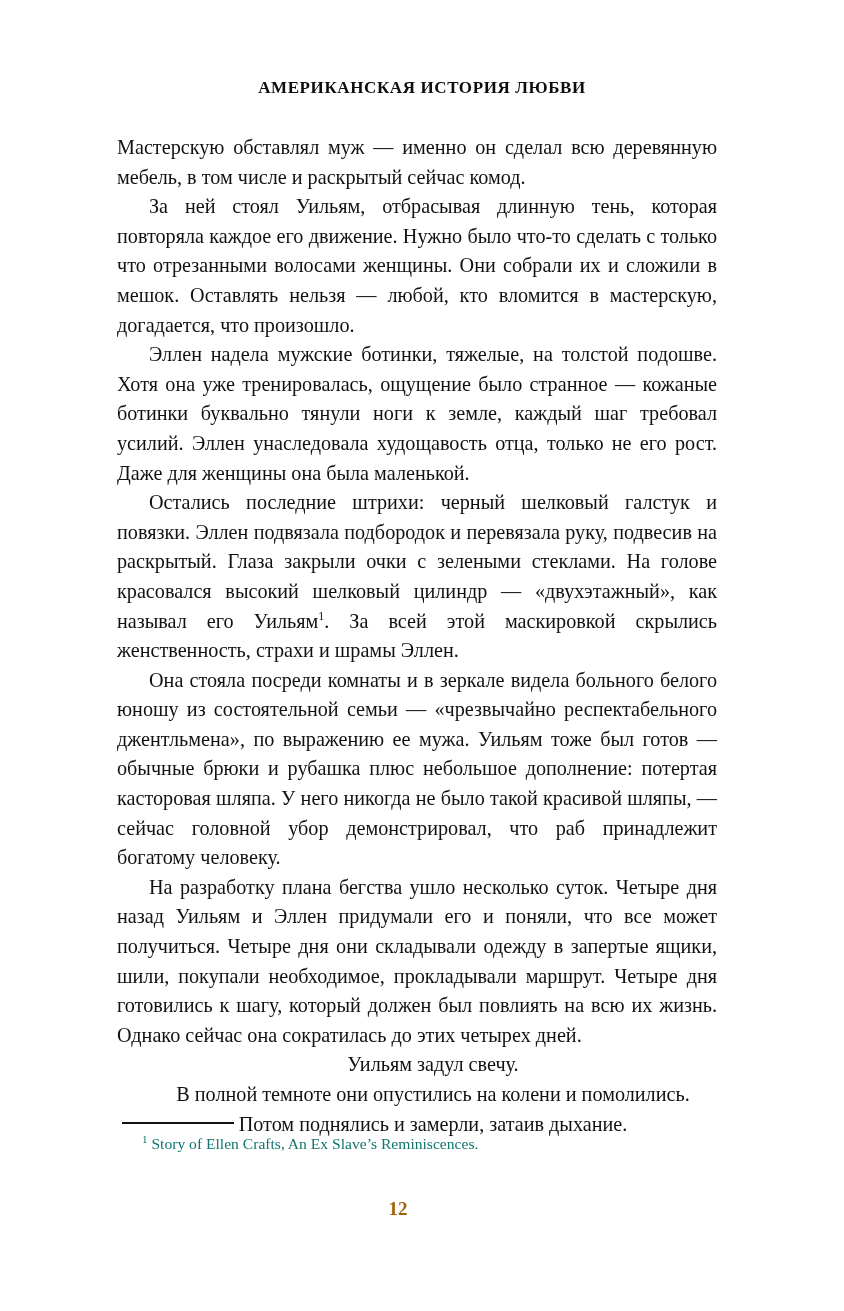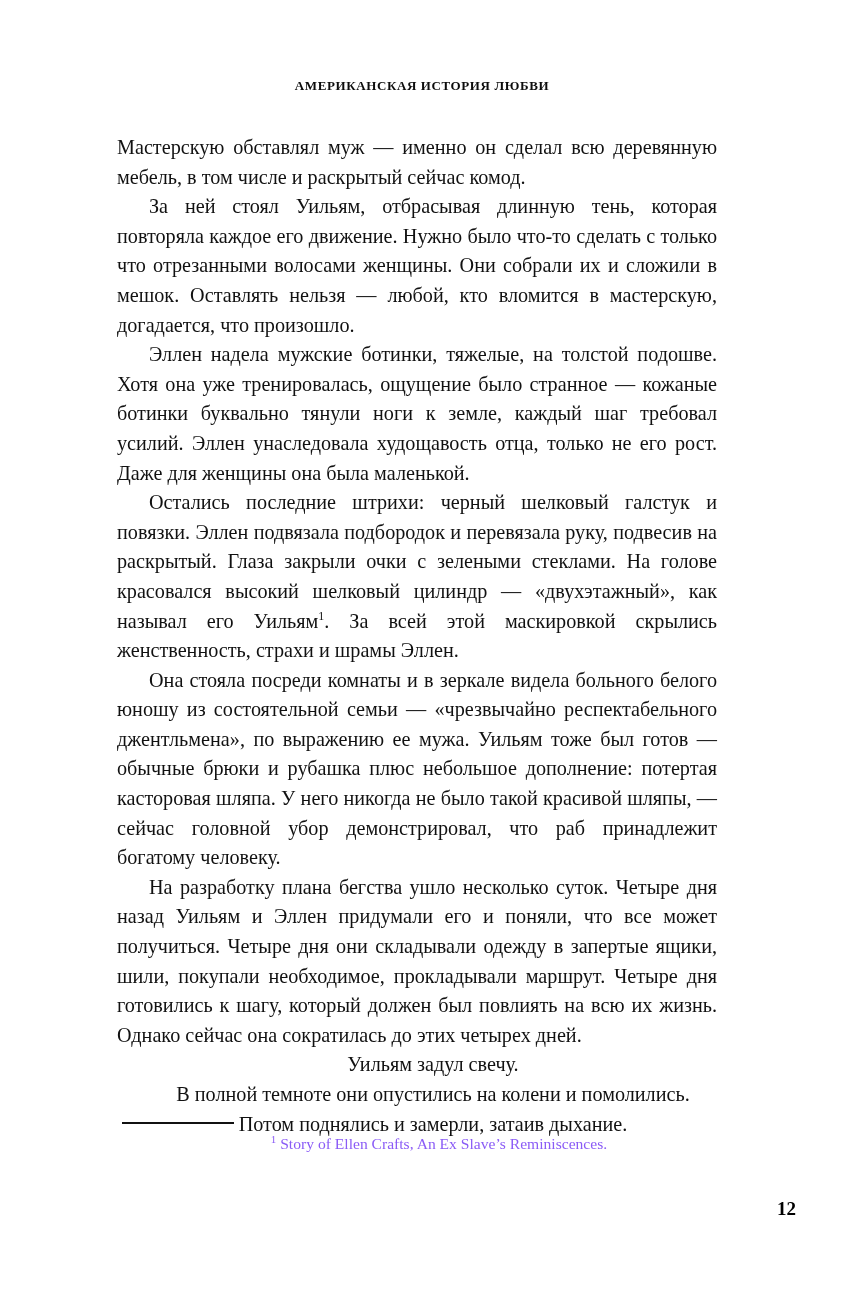--- a/index.html
+++ b/index.html
@@ -24,21 +24,21 @@
     background: #ffffff;
   }
   .running-head {
     position: absolute;
     left: 0;
     top: 78px;
     width: 844px;
     text-align: center;
     font-family: "Liberation Serif", serif;
     font-weight: bold;
-    font-size: 13px;
+    font-size: 17px;
     letter-spacing: 0.6px;
     text-transform: uppercase;
     color: #0d0d0d;
   }
   .body-text {
     position: absolute;
     left: 117px;
     top: 133px;
     width: 600px;
     font-size: 20.2px;
@@ -66,43 +66,42 @@
   .footnote-rule {
     position: absolute;
     left: 122px;
     top: 1122px;
     width: 112px;
     height: 2px;
     background: #111111;
   }
   .footnote {
     position: absolute;
-    left: 123px;
+    left: 110px;
     top: 1133px;
     width: 600px;
     font-size: 15.6px;
     line-height: 21px;
     text-indent: 32px;
-    color: #8b5cf6;
-    text-align: center;
+    color: #0f766e;
   }
   .footnote sup {
     font-size: 11px;
     vertical-align: super;
     line-height: 0;
   }
   .folio {
     position: absolute;
     left: 0;
     top: 1198px;
     width: 796px;
-    text-align: right;
+    text-align: center;
     font-size: 19px;
     font-weight: bold;
-    color: #000000;
+    color: #a16207;
   }
 </style>
 </head>
 <body>
 
 <div class="page">
 
   <div class="running-head">АМЕРИКАНСКАЯ ИСТОРИЯ ЛЮБВИ</div>
 
   <div class="body-text">

